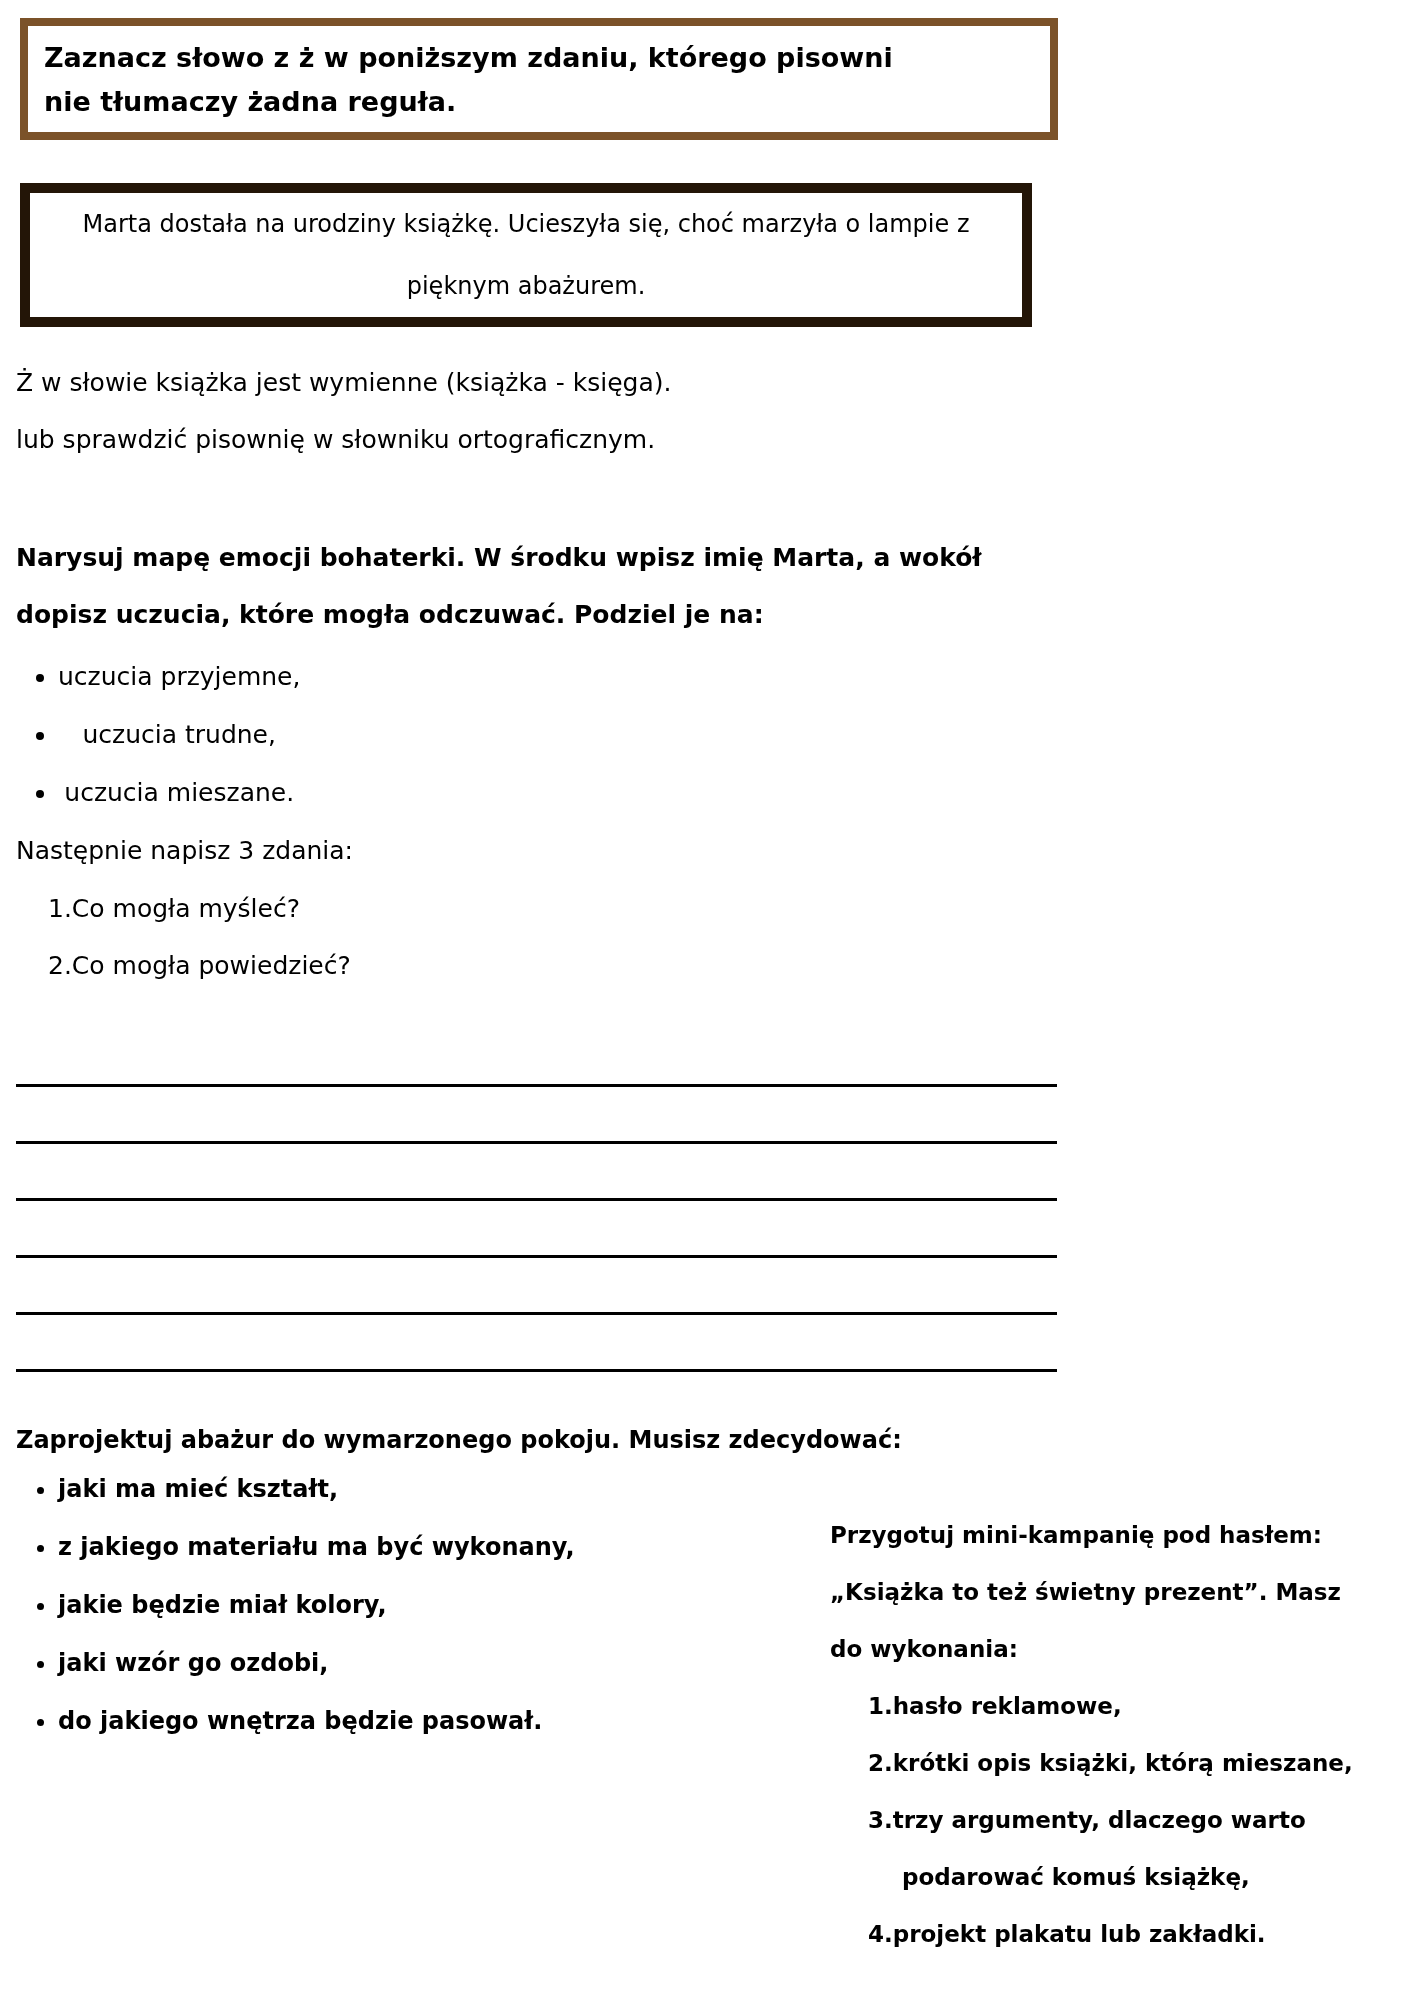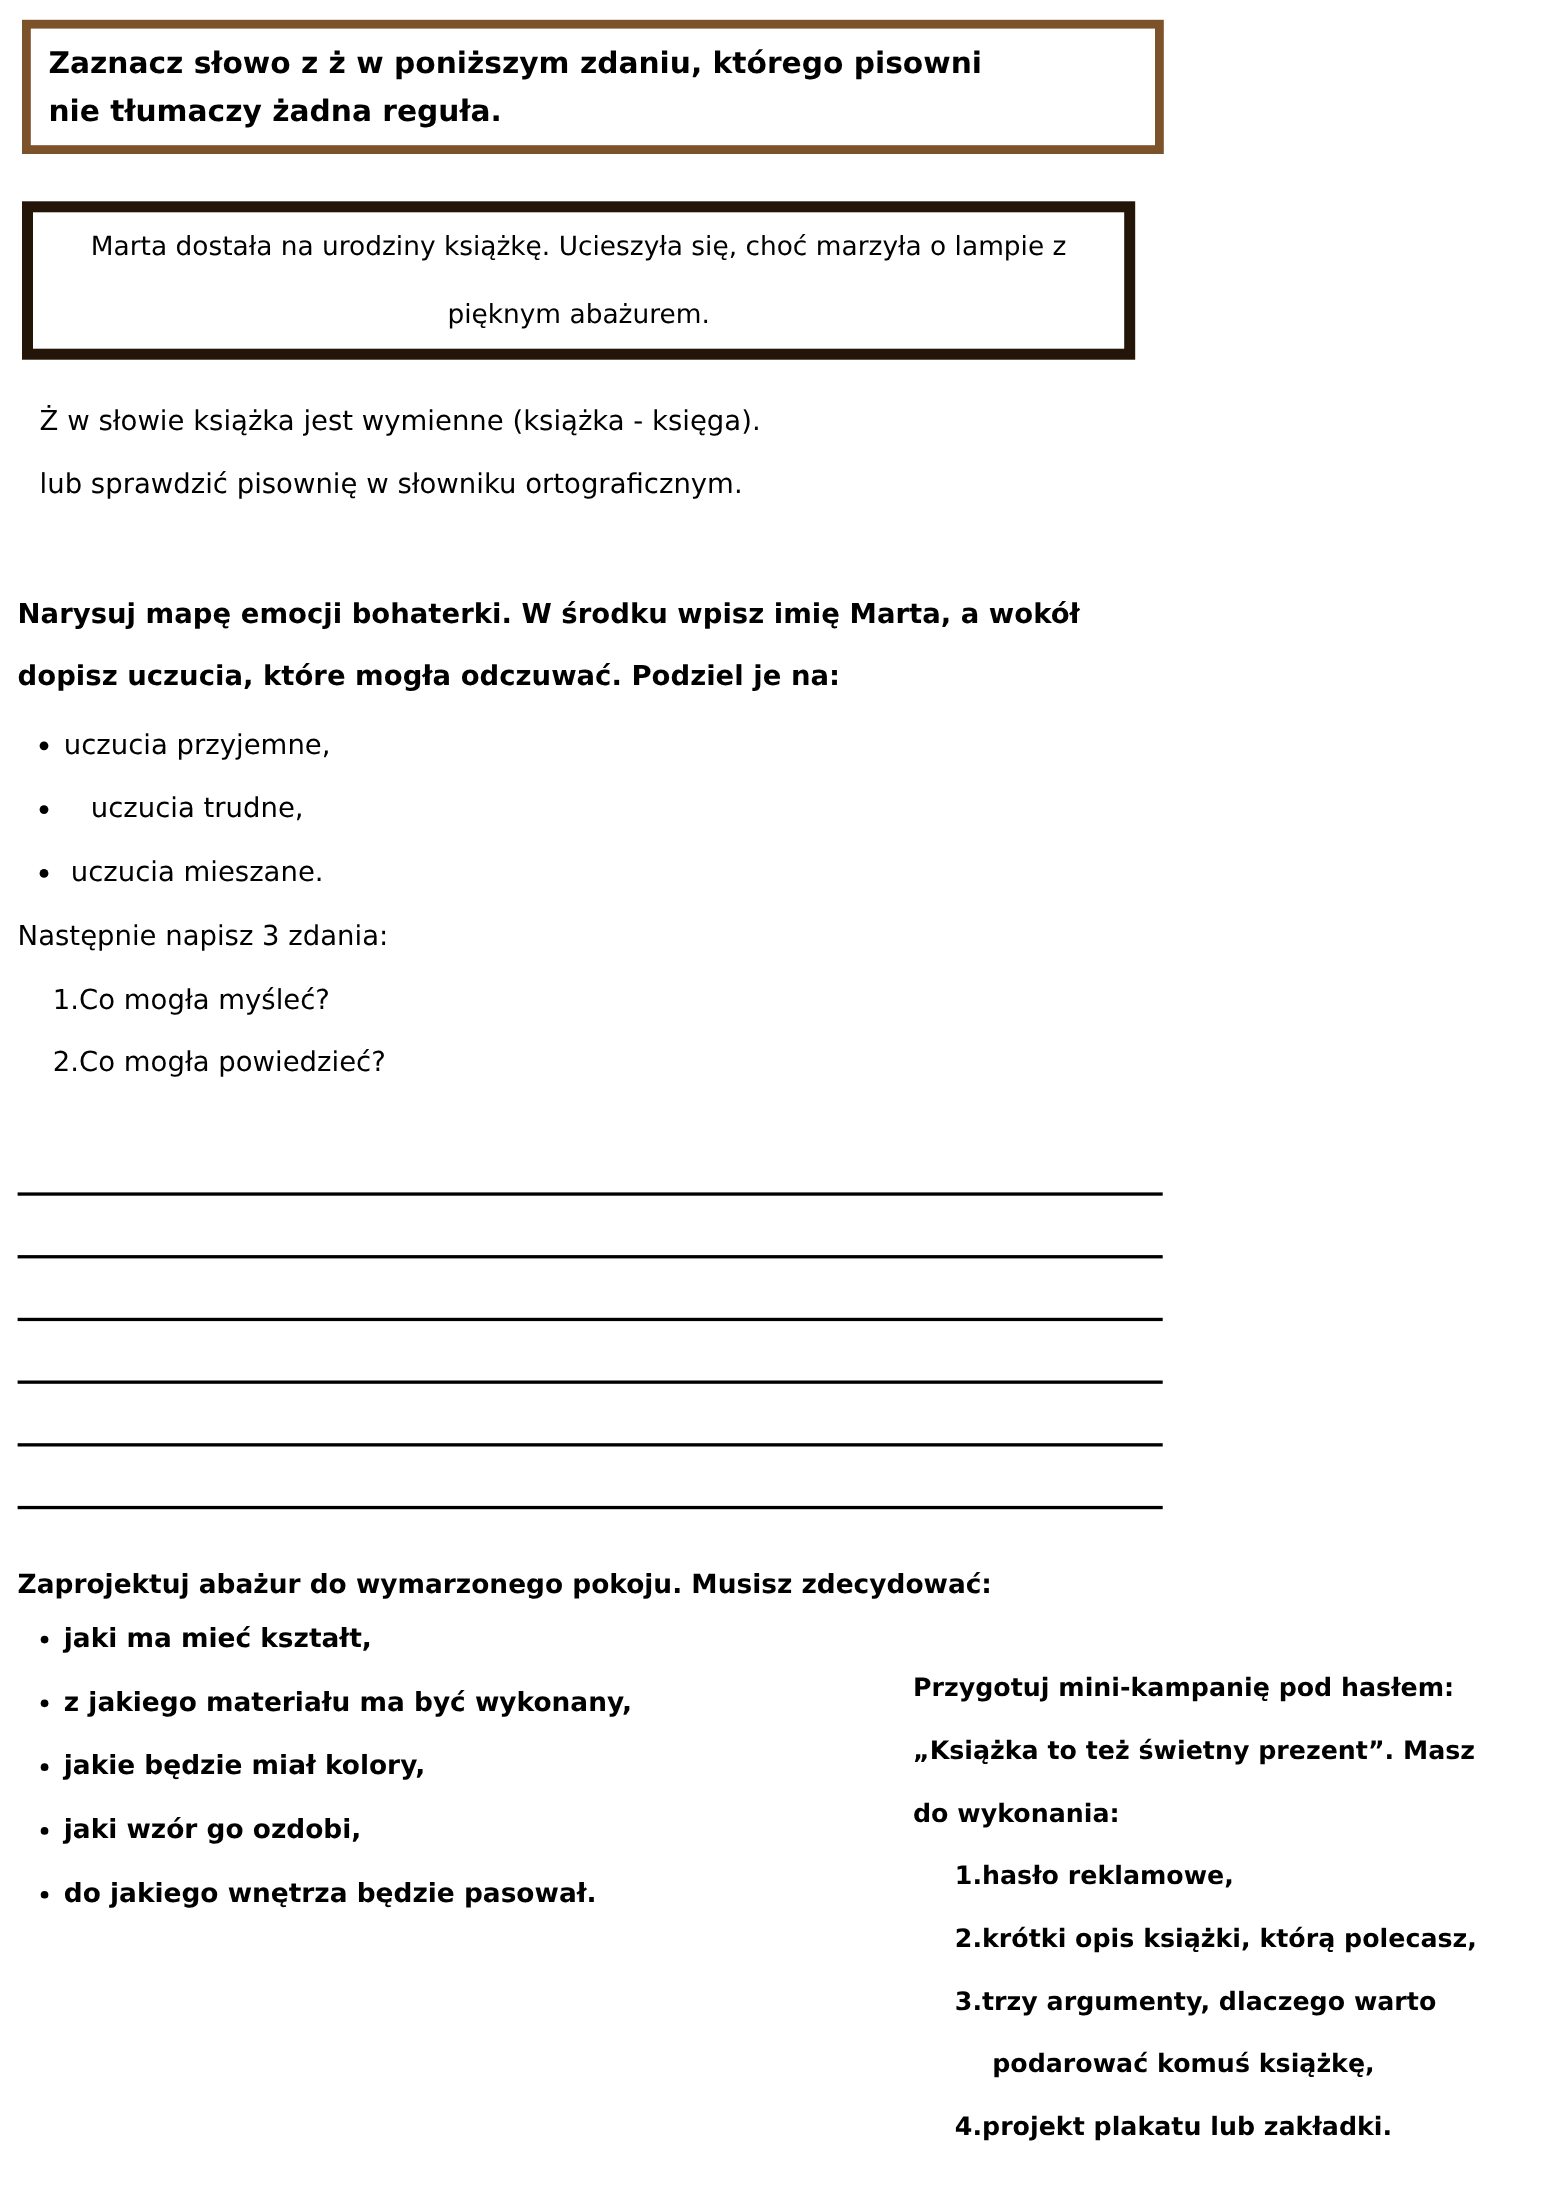--- a/index.html
+++ b/index.html
@@ -29,21 +29,21 @@
   .box2 {
     left: 20px; top: 183px; width: 1012px; height: 144px;
     box-sizing: border-box;
     border: 10px solid #231507;
     display: flex; flex-direction: column; justify-content: center;
     text-align: center;
     font-size: 24px;
     line-height: 62px;
   }
 
-  .expl { left: 16px; top: 354px; line-height: 57px; margin-left: 20px; }
+  .expl { left: 16px; top: 354px; line-height: 57px; }
   .t2intro { left: 16px; top: 529px; line-height: 57px; font-weight: 700; }
 
   ul.dotlist { margin: 0; padding: 0 0 0 42px; list-style: disc; }
   .feelings { left: 16px; top: 648px; text-align: center; }
   .feelings li { line-height: 58px; }
 
   .followup { left: 16px; top: 822px; line-height: 57px; }
 
   .questions { left: 48px; top: 880px; }
   .questions .q { line-height: 57px; }
@@ -122,21 +122,21 @@
   </ul>
 
   <div class="abs t4col">
     <div class="row nowrap">Przygotuj mini-kampanię pod hasłem:</div>
     <div class="row nowrap">„Książka to też świetny prezent”. Masz</div>
     <div class="row nowrap">do wykonania:</div>
     <div class="row item nowrap">
       <span>1.</span><span>hasło reklamowe,</span>
     </div>
     <div class="row item nowrap">
-      <span>2.</span><span>krótki opis książki, którą polecasz,</span>
+      <span>2.</span><span>krótki opis książki, którą mieszane,</span>
     </div>
     <div class="row item nowrap">
       <span>3.</span><span>trzy argumenty, dlaczego warto</span>
     </div>
     <div class="row cont nowrap">podarować komuś książkę,</div>
     <div class="row item nowrap">
       <span>4.</span><span>projekt plakatu lub zakładki.</span>
     </div>
   </div>
 

